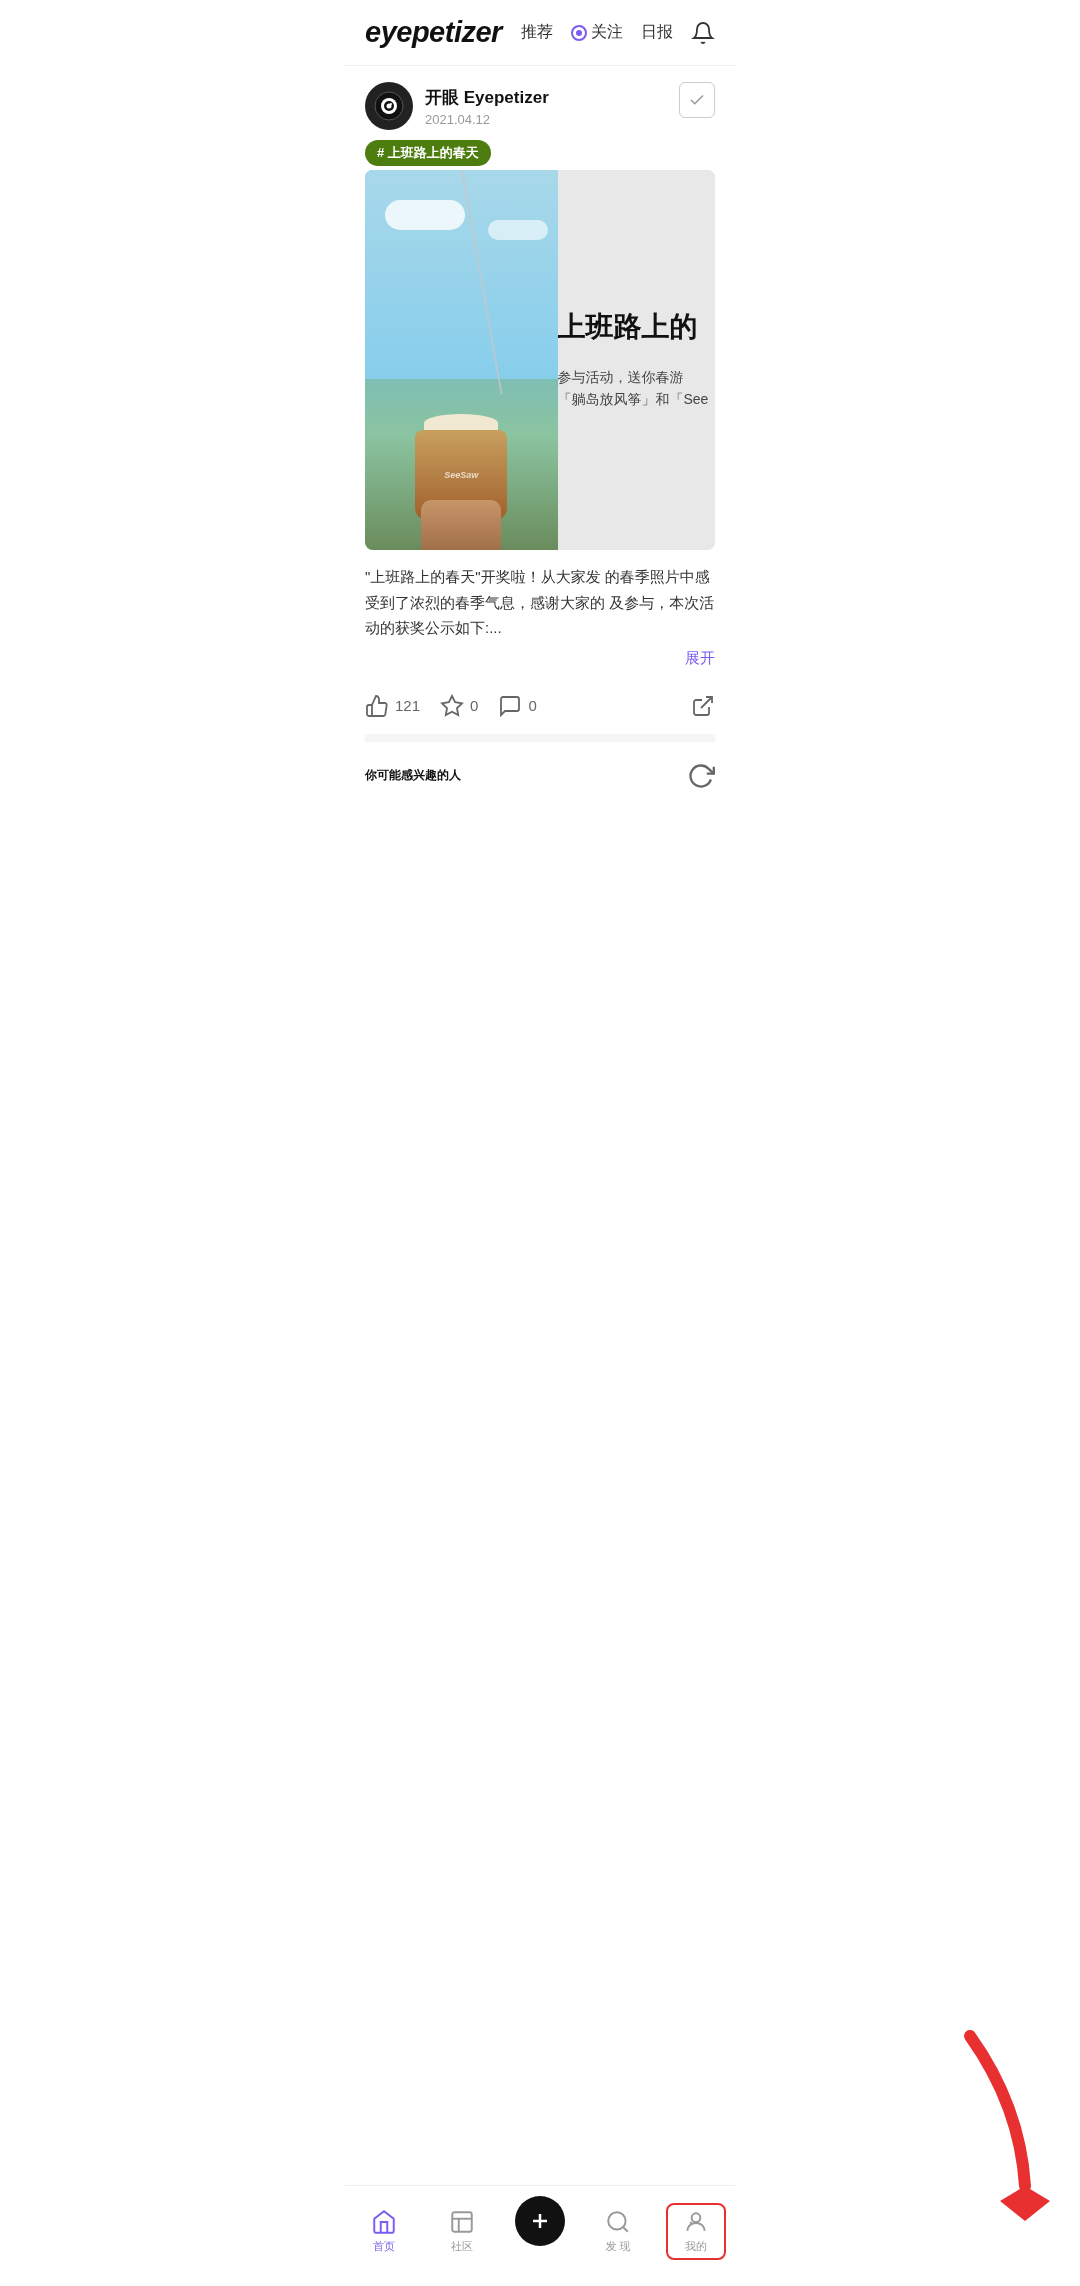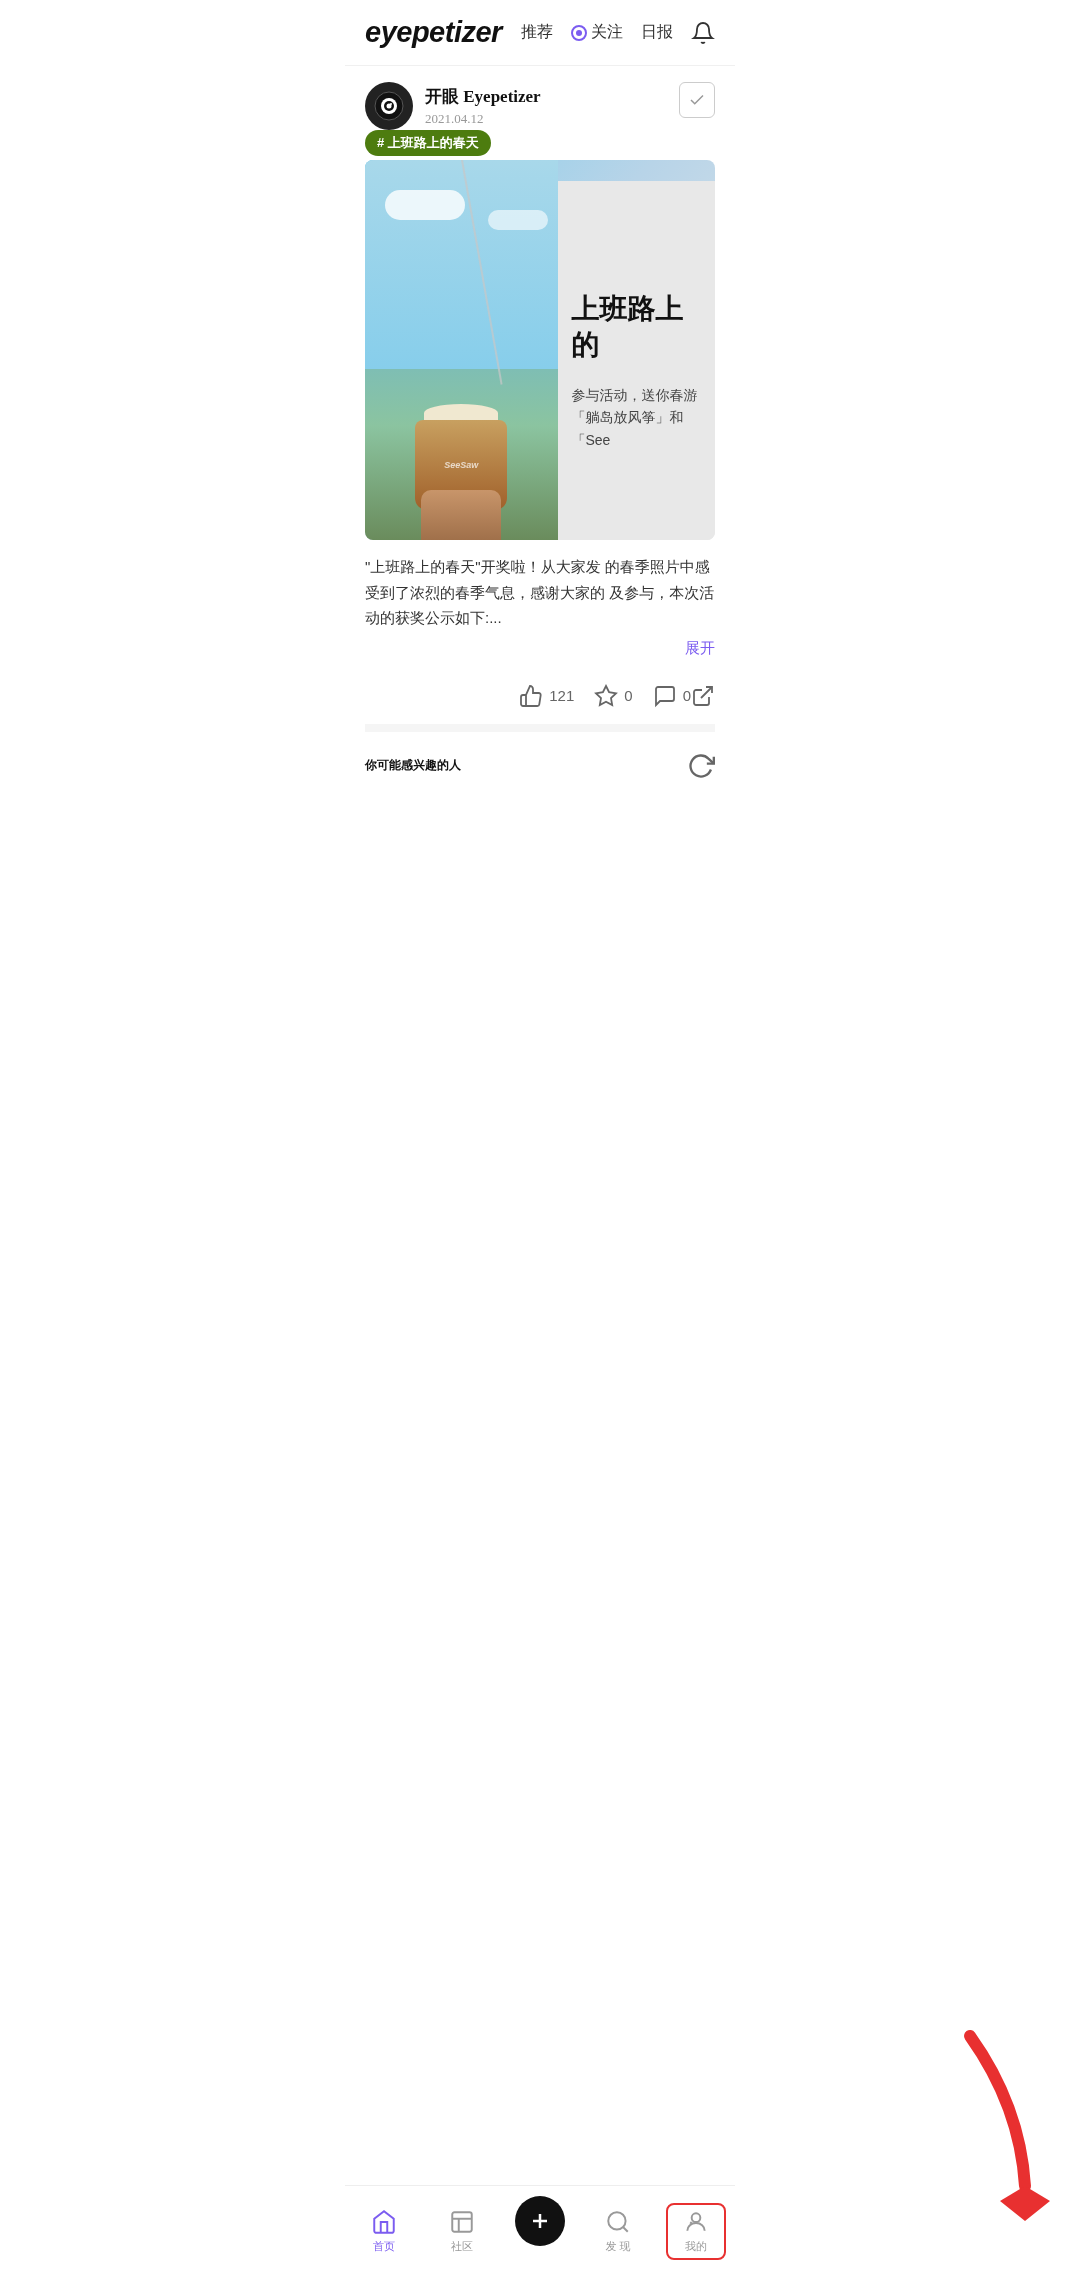--- a/index.html
+++ b/index.html
@@ -67,21 +67,21 @@
 
     
     .post-card {
       padding: 16px 20px 0;
       background: #fff;
     }
     .post-header {
       display: flex;
       align-items: flex-start;
       justify-content: space-between;
-      font-family: Liberation Serif, serif;
+      margin-bottom: 10px;
     }
     .post-author {
       display: flex;
       align-items: center;
       gap: 12px;
     }
     .avatar {
       width: 48px;
       height: 48px;
       border-radius: 50%;
@@ -217,22 +217,21 @@
       background: linear-gradient(180deg, #c8956a 0%, #a0704a 100%);
       border-radius: 10px 10px 0 0;
     }
     .post-image-right {
       width: 45%;
       height: 100%;
       background: #e8e8e8;
       display: flex;
       flex-direction: column;
       justify-content: center;
-      padding: 20px 14px;
-      margin-top: 21px;
+      padding: 20px 0;
     }
     .post-title-cn {
       font-size: 28px;
       font-weight: 700;
       color: #111;
       line-height: 1.3;
       margin-bottom: 20px;
     }
     .post-desc {
       font-size: 14px;
@@ -253,21 +252,21 @@
       font-size: 15px;
       text-align: right;
       cursor: pointer;
       margin-bottom: 14px;
     }
 
     
     .post-actions {
       display: flex;
       align-items: center;
-      justify-content: flex-end;
+      justify-content: space-between;
       padding: 12px 0 16px;
       border-bottom: 8px solid #f5f5f5;
     }
     .actions-left {
       display: flex;
       align-items: center;
       gap: 20px;
     }
     .action-item {
       display: flex;

